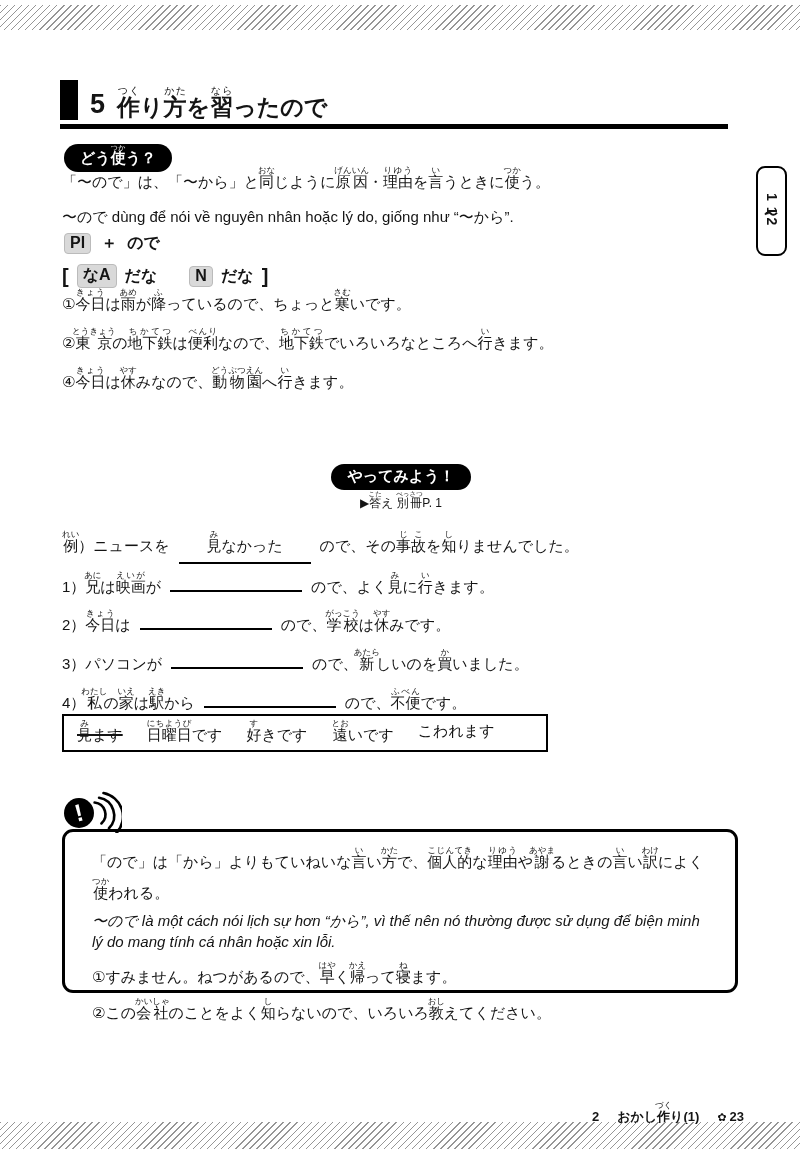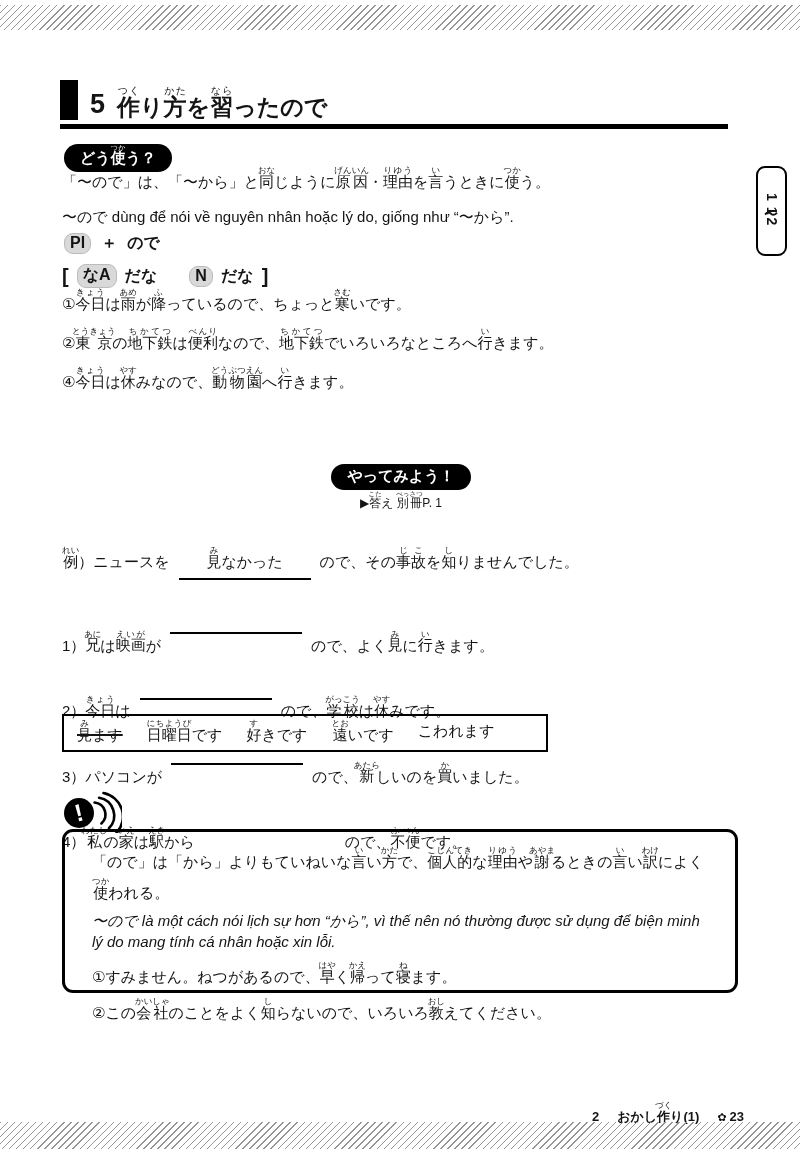--- a/index.html
+++ b/index.html
@@ -37,38 +37,38 @@
   .side-tab{ position:absolute; top:166px; right:13px; width:31px; height:90px;
     border:2px solid #000; border-radius:9px; display:flex; align-items:center; justify-content:center; }
   .side-tab span{ writing-mode:vertical-rl; font-size:14px; font-weight:bold; letter-spacing:3px; }
 
   
   .usage-text{ position:absolute; top:166px; left:62px; width:660px; font-size:15px; }
   .usage-text .vi{ margin-top:10px; }
 
   .formula{ position:absolute; top:233px; left:64px; font-size:16px; font-weight:bold;
     display:flex; align-items:center; gap:10px; }
-  .form-box{ background:#d9d9d9; border:1px solid #bbb; padding:0 5px 1px; border-radius:9px; font-weight:bold; }
+  .form-box{ background:#d9d9d9; border:1px solid #bbb; padding:0 5px 1px; border-radius:4px; font-weight:bold; }
   .pattern{ position:absolute; top:264px; left:62px; font-size:16px; font-weight:bold;
     display:flex; align-items:center; gap:8px; }
   .pattern .bracket{ font-size:20px; font-weight:bold; }
   .pattern .spacer{ width:16px; }
 
   .usage-examples{ position:absolute; top:288px; left:62px; width:690px; font-size:15px; }
   .usage-examples p{ margin-bottom:7px; white-space:nowrap; }
 
   
   .practice{ position:absolute; top:464px; left:62px; width:678px; font-size:15px; }
   .practice-header{ display:flex; justify-content:space-between; align-items:center;flex-direction:column; }
   .answer-ref{ font-size:12px; }
   .answer-ref rt{ font-size:6.5px; }
   .ex-rows{ margin-top:14px; }
   .ex-row{ margin-bottom:7px; white-space:nowrap; }
   .answer-blank{ display:inline-block; min-width:132px; height:1.05em;
-    border-bottom:2px solid #000; margin:16px 9px; text-align:center; vertical-align:baseline; }
+    border-bottom:2px solid #000; margin:0 9px; text-align:center; vertical-align:baseline; }
   .answer-blank.filled{ height:auto; }
 
   .word-bank{ position:absolute; top:714px; left:62px; width:486px; height:38px;
     border:2px solid #000; display:flex; align-items:center; gap:24px;
     padding:2px 13px 5px; font-size:15px; white-space:nowrap; }
   .word-bank .used{ text-decoration:line-through; text-decoration-thickness:2px; }
 
   
   .note-icon{ position:absolute; top:787px; left:62px; z-index:3; }
   .note-box{ position:absolute; top:829px; left:62px; width:676px; height:164px;

